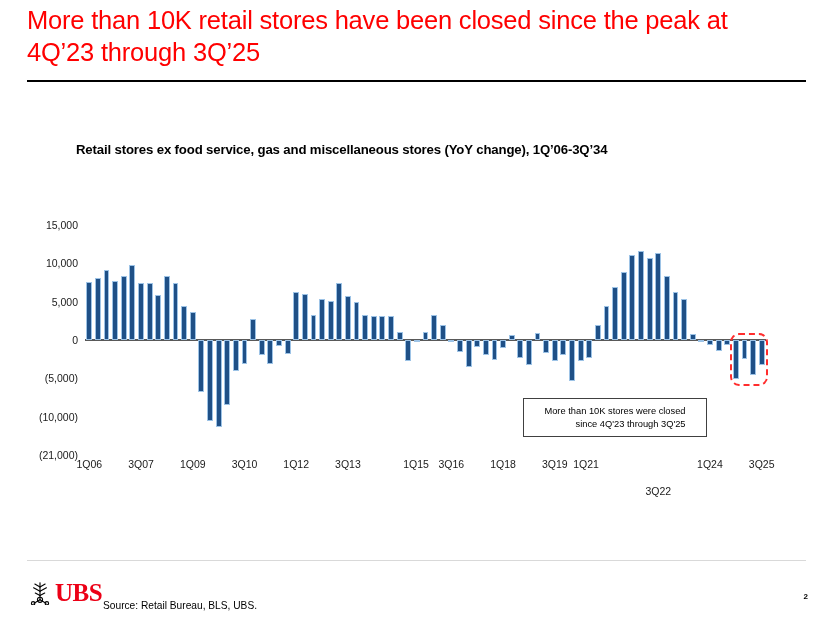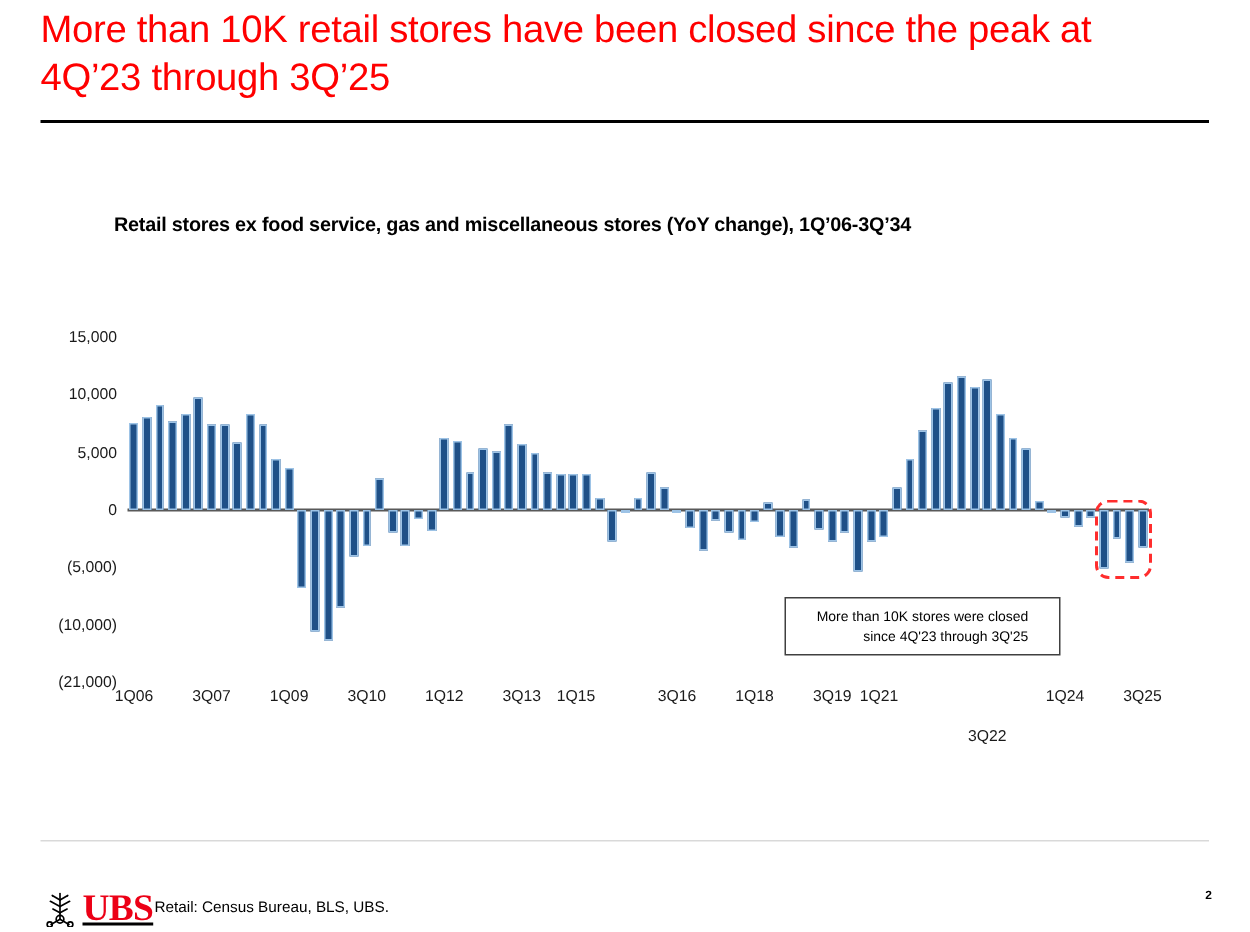--- a/index.html
+++ b/index.html
@@ -146,25 +146,23 @@
     position: absolute;
     left: 27px;
     top: 560px;
     width: 779px;
     height: 1px;
     background: #d9d9d9;
   }
   #ubs-logo {
     position: absolute;
     left: 27px;
-    top: 593px;
+    top: 581px;
     display: flex;
-    align-items: center;
     height: 26px;
-    text-decoration: underline;
   }
   #ubs-keys { width: 26px; height: 24px; }
   #ubs-word {
     color: #EC0016;
     font-family: "Liberation Serif", serif;
     font-weight: bold;
     font-size: 25px;
     line-height: 24px;
     margin-left: 2px;
     letter-spacing: -0.5px;
@@ -286,21 +284,21 @@
     <div class="bar" title="2Q25: -4,600" style="left: 665.139px; top: 115px; width: 5.86177px; height: 35.2667px; background: rgb(31, 80, 135);"></div>
     <div class="bar" title="3Q25: -3,300" style="left: 673.759px; top: 115px; width: 5.86177px; height: 25.3px; background: rgb(31, 80, 135);"></div>
   </div>
 <div id="x-axis">
     <div class="x-tick" style="left: 4.31013px;">1Q06</div>
     <div class="x-tick" style="left: 56.0316px;">3Q07</div>
     <div class="x-tick" style="left: 107.753px;">1Q09</div>
     <div class="x-tick" style="left: 159.475px; text-align: right;">3Q10</div>
     <div class="x-tick" style="left: 211.196px;">1Q12</div>
     <div class="x-tick" style="left: 262.918px; text-align: center;">3Q13</div>
-    <div class="x-tick" style="left: 299px;">1Q15</div>
+    <div class="x-tick" style="left: 331px;">1Q15</div>
     <div class="x-tick" style="left: 366.361px;">3Q16</div>
     <div class="x-tick" style="left: 418.082px;">1Q18</div>
     <div class="x-tick" style="left: 469.804px;">3Q19</div>
     <div class="x-tick" style="left: 501px;">1Q21</div>
     <div class="x-tick" style="left: 573.247px; margin-top: 27px;">3Q22</div>
     <div class="x-tick" style="left: 624.968px;">1Q24</div>
     <div class="x-tick" style="left: 676.69px;">3Q25</div>
   </div>
 
 <div id="callout">
@@ -323,14 +321,14 @@
       <line x1="30" y1="24" x2="45" y2="16"></line>
       <line x1="30" y1="34" x2="19" y2="28"></line>
       <line x1="30" y1="34" x2="41" y2="28"></line>
       <circle cx="30" cy="44" r="6"></circle>
       <circle cx="14" cy="52" r="4"></circle>
       <circle cx="46" cy="52" r="4"></circle>
     </g>
   </svg>
   <span id="ubs-word">UBS</span>
 </div>
-<div id="source-note">Retail: Census Bureau, BLS, UBS.</div>
+<div id="source-note">Source: Retail Bureau, BLS, UBS.</div>
 <div id="page-number">2</div>
 
 </body></html>

